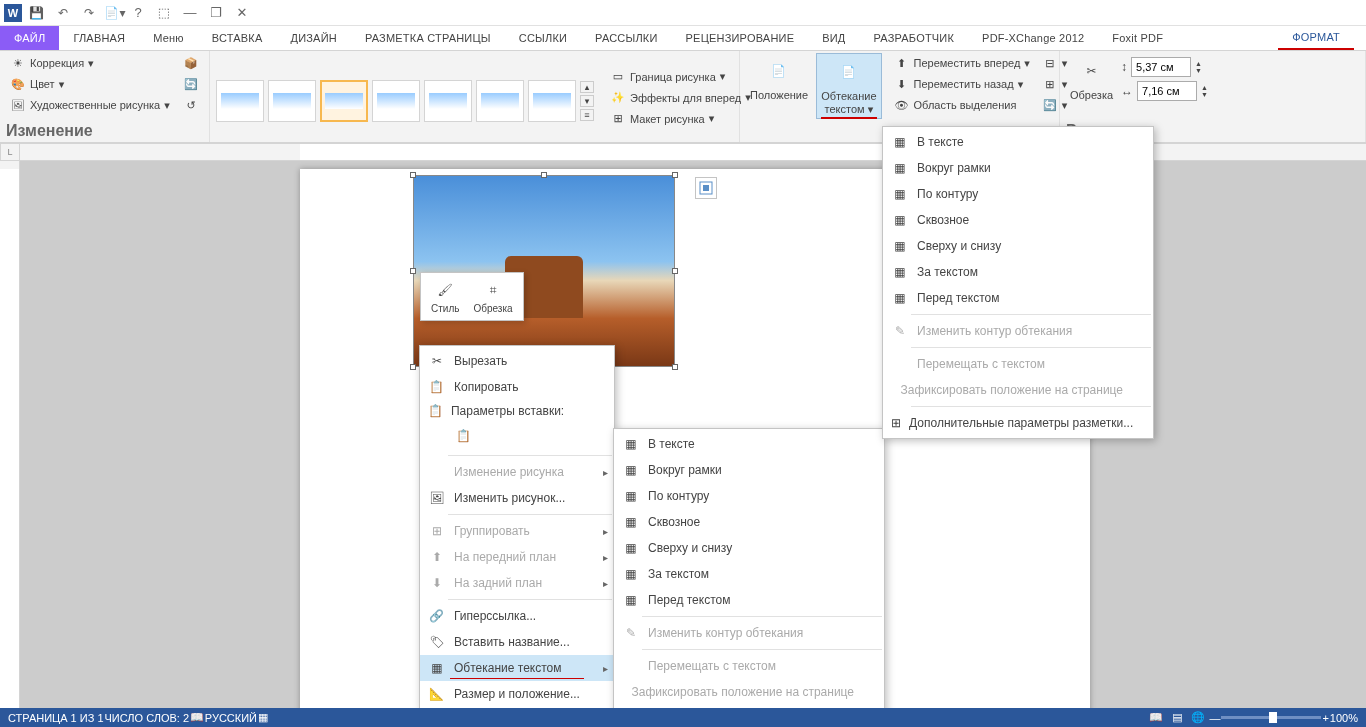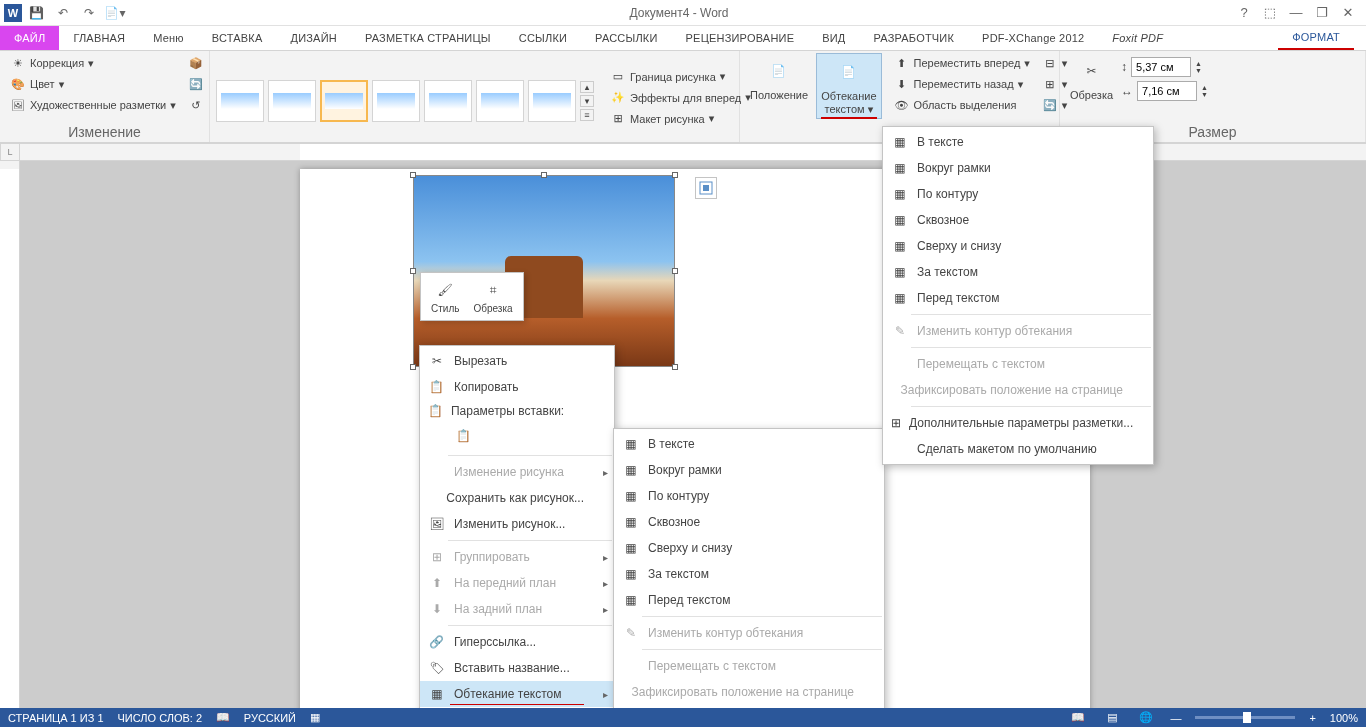--- a/index.html
+++ b/index.html
@@ -10,30 +10,30 @@
 .titlebar .qat { display: flex; align-items: center; gap: 4px; padding-left: 4px; }
 .titlebar .qat .w-icon { width: 18px; height: 18px; background: #2b579a; color: #fff; display: flex; align-items: center; justify-content: center; font-weight: bold; font-size: 11px; }
 .titlebar .qat .q-btn { width: 22px; height: 22px; display: flex; align-items: center; justify-content: center; color: #666; cursor: pointer; }
 .titlebar .title { flex: 1; text-align: center; font-size: 12px; color: #666; }
 .titlebar .win-btns { display: flex; gap: 2px; padding-right: 6px; }
 .titlebar .win-btns span { width: 24px; height: 20px; display: flex; align-items: center; justify-content: center; color: #666; cursor: pointer; font-size: 13px; }
 
 
 .tabs { height: 25px; background: #fff; display: flex; align-items: stretch; border-bottom: 1px solid #d4d4d4; }
 .tab { padding: 0 14px; display: flex; align-items: center; font-size: 11px; color: #444; cursor: pointer; text-transform: uppercase; letter-spacing: 0.2px; }
-.tab.file { background: #d946ef; color: #fff; }
+.tab.file { background: #8b5cf6; color: #fff; }
 .tab.active { color: #2b579a; border-bottom: 2px solid #2b579a; position: relative; }
 .tab.format { margin-left: auto; margin-right: 12px; }
 .format-underline { position: absolute; bottom: -2px; left: 0; right: 0; height: 2px; background: #c00; }
 
 
 .ribbon { height: 92px; background: #f3f3f3; border-bottom: 1px solid #d4d4d4; display: flex; }
 .group { border-right: 1px solid #e1e1e1; display: flex; flex-direction: column; padding: 2px 6px 0; }
 .group-content { flex: 1; display: flex; align-items: flex-start; gap: 4px; }
-.group-label { text-align: center; font-size: 14px; color: #666; padding: 2px 0; }
+.group-label { font-size: 16px; color: #666; padding: 2px 0; font-weight: bold; }
 .big-btn { display: flex; flex-direction: column; align-items: center; gap: 2px; padding: 2px 4px; cursor: pointer; }
 .big-btn .icon { width: 32px; height: 32px; display: flex; align-items: center; justify-content: center; }
 .big-btn .lbl { font-size: 11px; text-align: center; line-height: 1.2; }
 .v-stack { display: flex; flex-direction: column; gap: 1px; }
 .mini-row { display: flex; align-items: center; gap: 4px; padding: 2px 4px; cursor: pointer; font-size: 11px; white-space: nowrap; }
 .mini-row .ic { width: 16px; height: 16px; display: flex; align-items: center; justify-content: center; }
 .thumb { width: 48px; height: 42px; background: #fff; border: 1px solid #d4d4d4; display: flex; align-items: center; justify-content: center; cursor: pointer; }
 .thumb.sel { border: 2px solid #f7b84f; background: #fff3e0; }
 .thumb .sky { width: 38px; height: 16px; background: linear-gradient(#9cf,#fff); }
 .wrap-highlight { background: #cde6f7; border: 1px solid #9abbd8; }
@@ -71,40 +71,39 @@
 .menu .sep { height:1px; background:#e1e1e1; margin:3px 2px 3px 28px; }
 .menu .title-item { padding:4px 8px 4px 8px; font-size:12px; color:#444; display:flex;align-items:center;gap:8px; }
 .menu .paste-row { padding:2px 8px 4px 32px; }
 .menu .paste-btn { width:24px;height:24px;border:1px solid transparent;display:inline-flex;align-items:center;justify-content:center;cursor:pointer; }
 .menu .underline-red { position:absolute; left:30px; right:30px; bottom:2px; height:1.5px; background:#c00; }
 .context-menu { left:419px; top:345px; width:196px; }
 .sub1 { left:613px; top:428px; width:272px; }
 .drop1 { left:882px; top:126px; width:272px; }
 
 
-.status { position:absolute; left:0; right:0; bottom:0; height:19px; background:#2b579a; color:#fff; display:flex; align-items:center; font-size:11px; padding:0 8px; gap:14px; }
+.status { position:absolute; left:0; right:0; bottom:0; height:19px; background:#2b579a; color:#fff; display:flex; align-items:center; font-size:11px; padding:0 8px; gap:1px; }
 .status .spacer { flex:1; }
 .status .zoom-slider { width:100px;height:3px;background:#6f8fc3;position:relative; }
 .status .zoom-slider .knob { position:absolute;left:48px;top:-4px;width:8px;height:11px;background:#fff; }
 .status .vbtn { width:20px;height:15px;display:flex;align-items:center;justify-content:center;cursor:pointer; }
 
 svg { display:block; }
 </style>
 </head>
 <body>
 
 <div class="titlebar">
   <div class="qat">
     <div class="w-icon">W</div>
     <div class="q-btn">💾</div>
     <div class="q-btn">↶</div>
     <div class="q-btn">↷</div>
     <div class="q-btn">📄▾</div>
   </div>
-  <div class="title">Документ4 - Word</div>
   <div class="win-btns">
     <span>?</span>
     <span>⬚</span>
     <span>—</span>
     <span>❐</span>
     <span>✕</span>
   </div>
 </div>
 
 <div class="tabs">
@@ -113,34 +112,34 @@
   <div class="tab" style="text-transform:none;">Меню</div>
   <div class="tab">ВСТАВКА</div>
   <div class="tab">ДИЗАЙН</div>
   <div class="tab">РАЗМЕТКА СТРАНИЦЫ</div>
   <div class="tab">ССЫЛКИ</div>
   <div class="tab">РАССЫЛКИ</div>
   <div class="tab">РЕЦЕНЗИРОВАНИЕ</div>
   <div class="tab">ВИД</div>
   <div class="tab">РАЗРАБОТЧИК</div>
   <div class="tab" style="text-transform:none;">PDF-XChange 2012</div>
-  <div class="tab" style="text-transform:none;font-style:italic;">Foxit PDF</div>
+  <div class="tab" style="text-transform:none;">Foxit PDF</div>
   <div class="tab active format" style="position:relative;">
     <span>ФОРМАТ</span>
     <div class="format-underline"></div>
   </div>
 </div>
 
 <div class="ribbon">
   <div class="group" style="width:210px;">
     <div class="group-content">
       <div class="v-stack" style="width:100%;">
         <div class="mini-row"><span class="ic">☀</span><span>Коррекция</span> ▾</div>
         <div class="mini-row"><span class="ic">🎨</span><span>Цвет</span> ▾</div>
-        <div class="mini-row"><span class="ic">🖼</span><span>Художественные разметки</span> ▾</div>
+        <div class="mini-row"><span class="ic">🖼</span><span>Художественные рисунка</span> ▾</div>
       </div>
       <div class="v-stack">
         <div class="mini-row">
             <span class="ic">📦</span>
           </div>
         <div class="mini-row">
             <span class="ic">🔄</span>
           </div>
         <div class="mini-row">
             <span class="ic">↺</span>
@@ -297,24 +296,20 @@
       <span>Параметры вставки:</span>
     </div>
   <div class="paste-row"><span class="paste-btn">📋</span></div>
   <div class="sep"></div>
   <div class="item disabled">
       <span class="ic"></span>
       <span>Изменение рисунка</span>
       <span class="arrow">▸</span>
     </div>
   <div class="item">
-      <span class="ic"></span>
-      <span>Сохранить как рисунок...</span>
-    </div>
-  <div class="item">
       <span class="ic">🖼</span>
       <span>Изменить рисунок...</span>
     </div>
   <div class="sep"></div>
   <div class="item disabled">
       <span class="ic">⊞</span>
       <span>Группировать</span>
       <span class="arrow">▸</span>
     </div>
   <div class="item disabled">
@@ -440,24 +435,20 @@
       <span>Перемещать с текстом</span>
     </div>
   <div class="item disabled">
       <span class="ic"></span>
       <span>Зафиксировать положение на странице</span>
     </div>
   <div class="sep"></div>
   <div class="item">
       <span class="ic">⊞</span>
       <span>Дополнительные параметры разметки...</span>
-    </div>
-  <div class="item">
-      <span class="ic"></span>
-      <span>Сделать макетом по умолчанию</span>
     </div>
 </div>
 
 <div class="status">
   <span>СТРАНИЦА 1 ИЗ 1</span>
   <span>ЧИСЛО СЛОВ: 2</span>
   <span>📖</span>
   <span>РУССКИЙ</span>
   <span>▦</span>
   <div class="spacer"></div>

